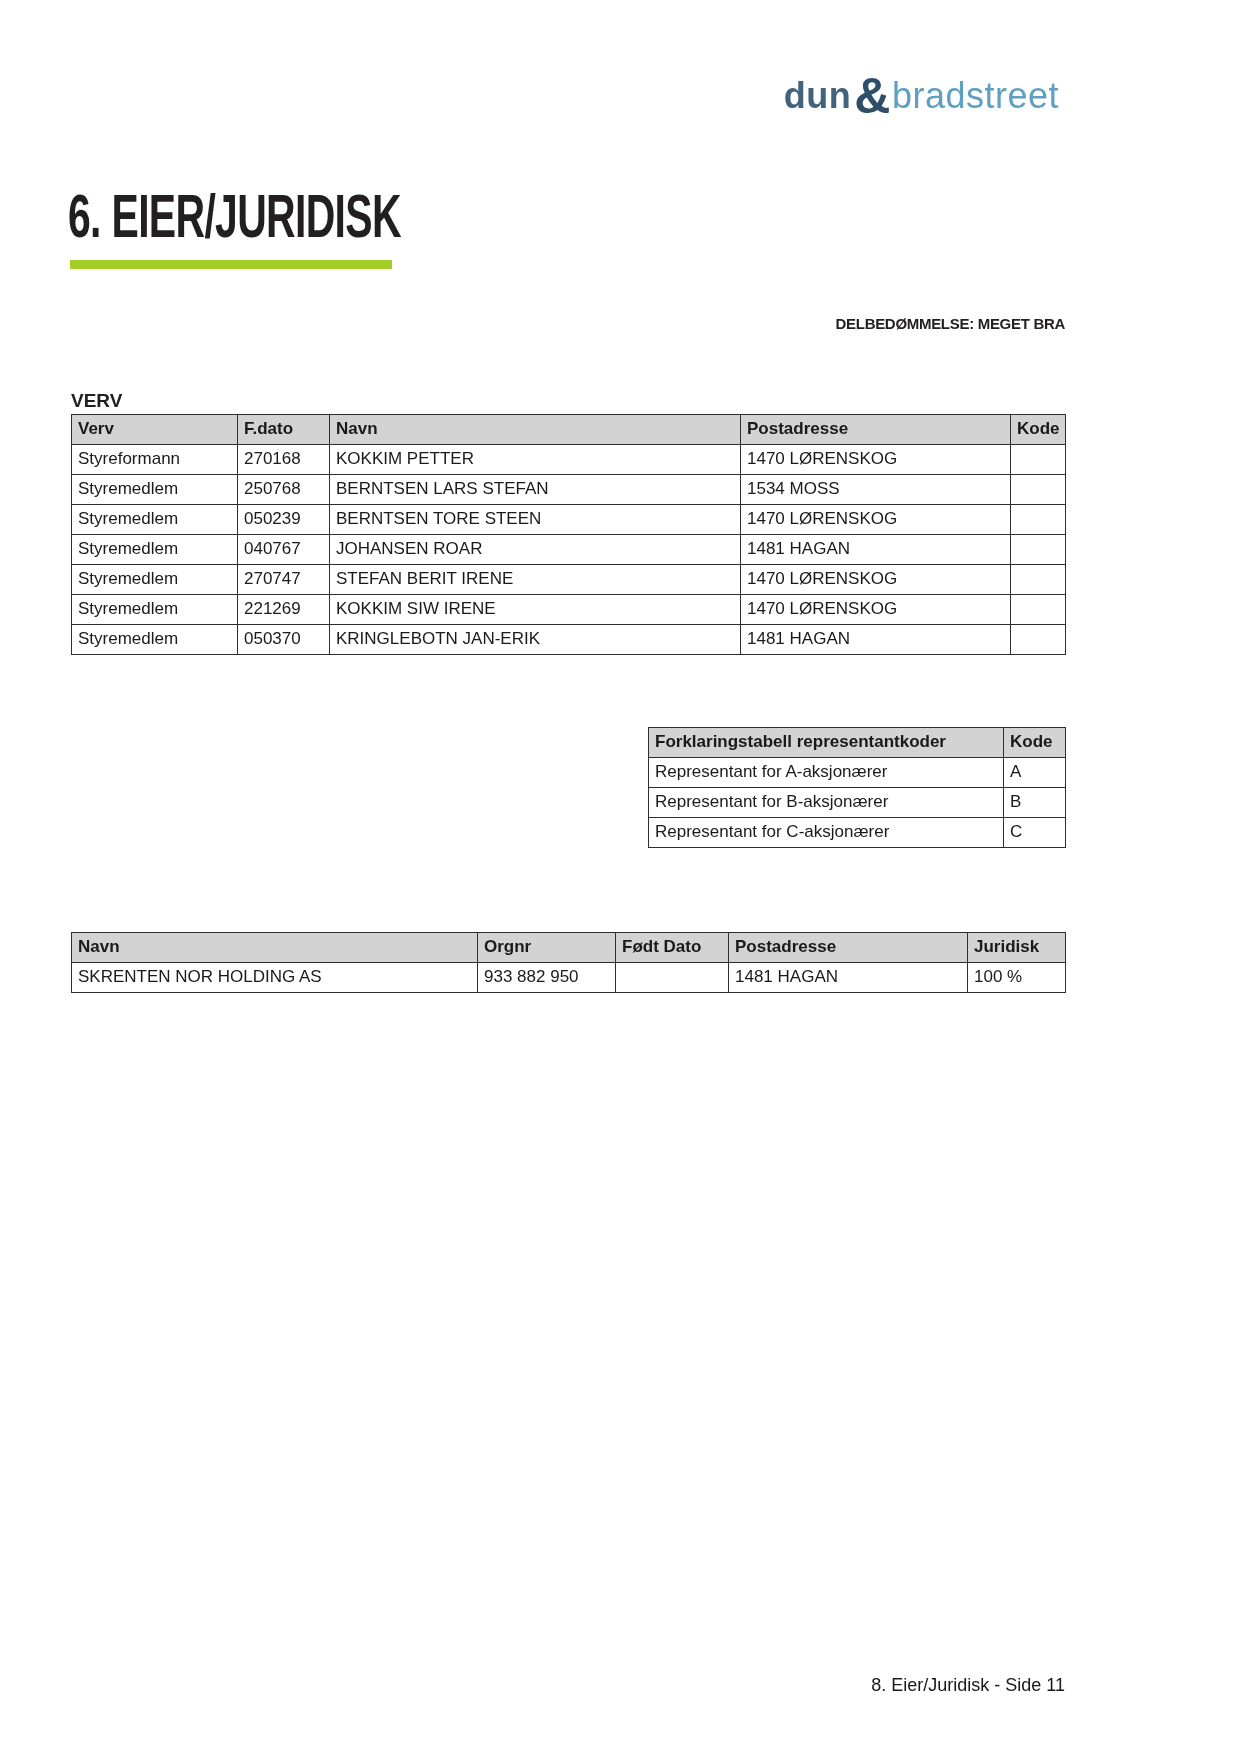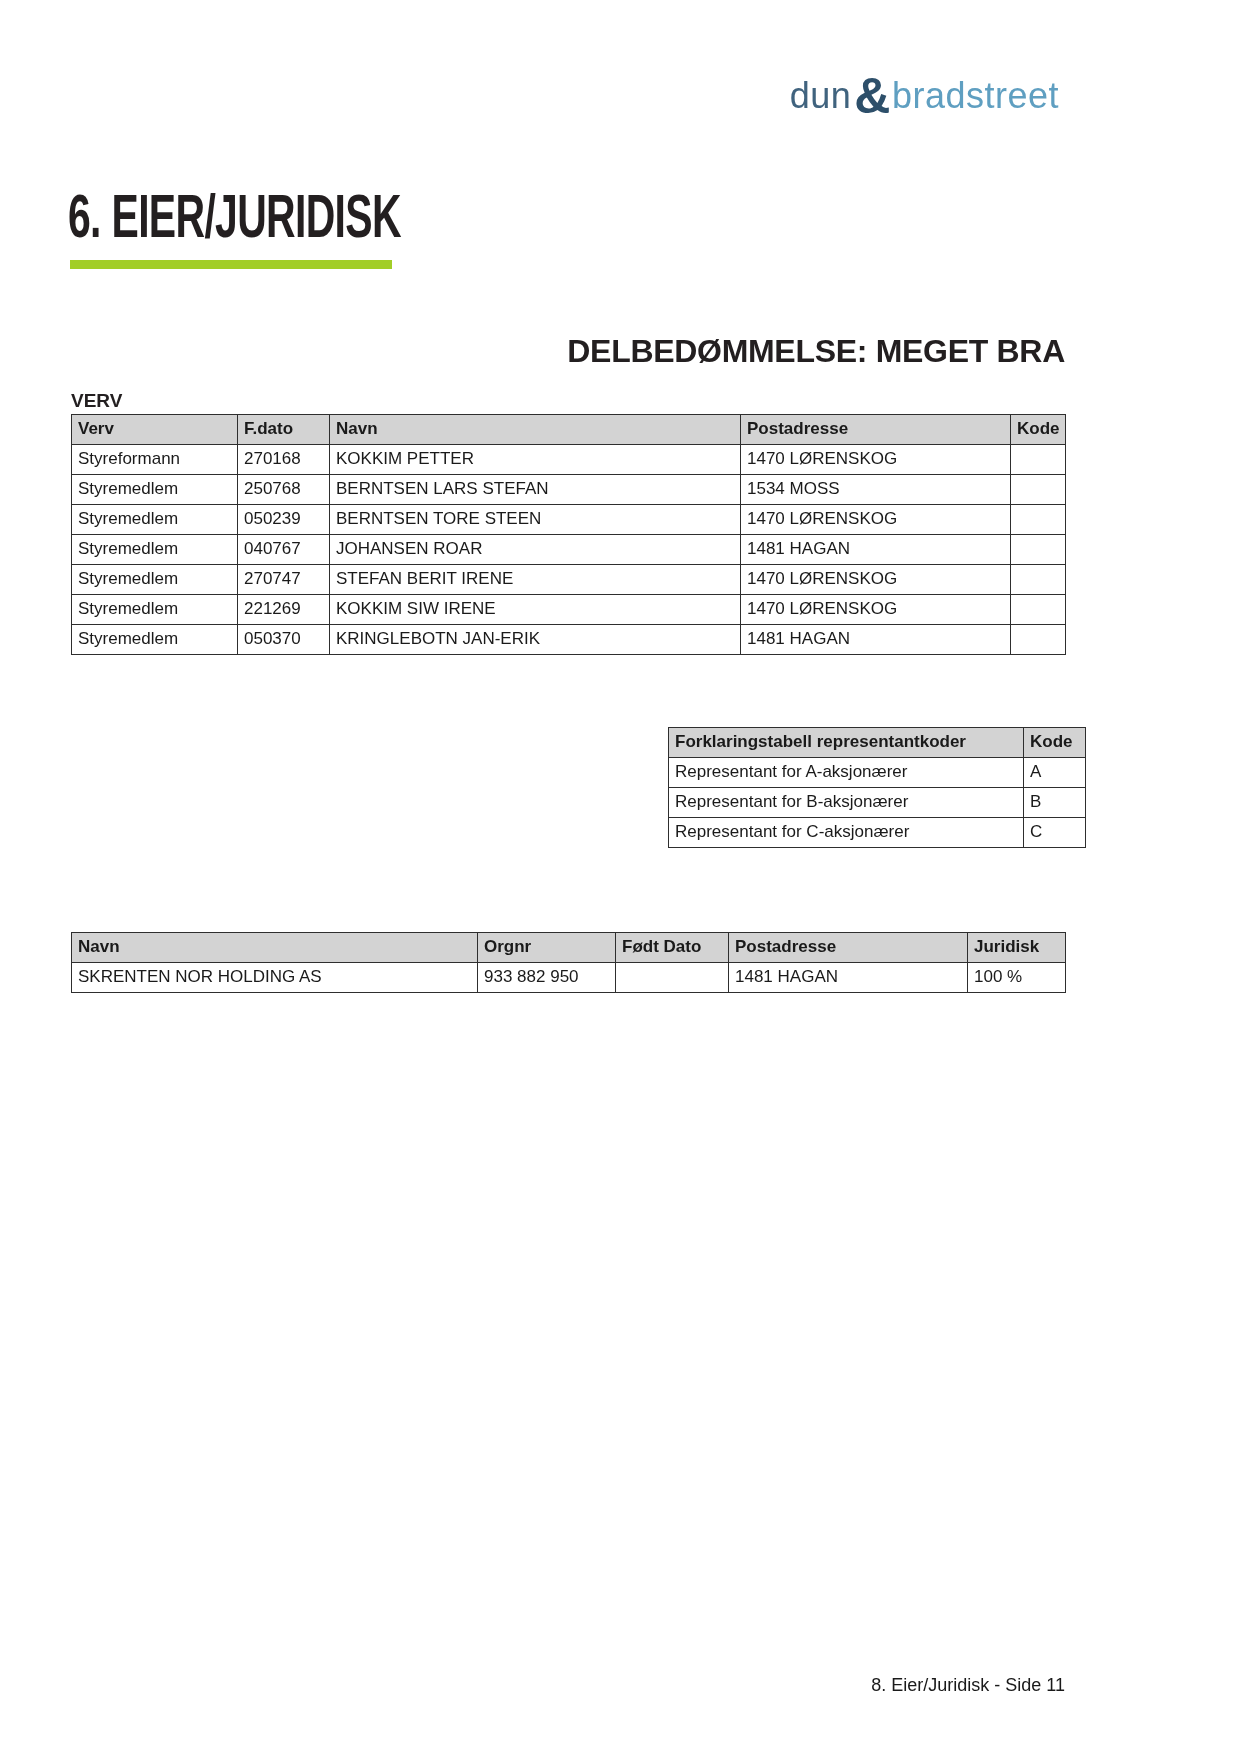--- a/index.html
+++ b/index.html
@@ -11,21 +11,21 @@
     color:var(--text_primary, #1f1f1f);
     overflow:hidden;
   }
 
   
   .logo {
     position:absolute; top:66px; right:182px;
     font-size:36px; font-weight:400; letter-spacing:0.5px;
     white-space:nowrap; line-height:1;
   }
-  .logo .dun { color:var(--logo_dun); }
+  .logo .dun { color:var(--logo_dun);font-weight:bold; }
   .logo .amp {
     color:var(--logo_amp);
     font-size:50px; font-weight:600;
     position:relative; top:5px; margin:0 1px 0 3px;
   }
   .logo .bradstreet { color:var(--logo_bradstreet); }
 
   
   .title {
     position:absolute; left:68px; top:185px;
@@ -36,22 +36,22 @@
   }
   .accent-bar {
     position:absolute; left:70px; top:260px;
     width:322px; height:9px;
     background:var(--accent_green);
   }
 
   
   .sub-rating {
     position:absolute; right:176px; top:316px;
-    font-size:32px; font-weight:700; letter-spacing:-0.3px;
-    color:#231f20; line-height:1; white-space:nowrap;margin-top:19px;
+    font-size:15px; font-weight:700; letter-spacing:-0.3px;
+    color:#231f20; line-height:1; white-space:nowrap;
   }
 
   
   .section-label {
     position:absolute; left:71px;
     font-size:19px; font-weight:700; color:#231f20; line-height:1;
   }
   .label-verv { top:391px; }
   .label-shareholders { top:914px;margin-top:22px; }
 
@@ -70,21 +70,21 @@
     vertical-align:middle;
     height:20px;
     overflow:hidden;
     white-space:nowrap;
   }
   th {
     background:var(--table_header_bg);
     font-weight:700;
   }
   .verv-table { left:71px; top:414px; width:994px; }
-  .legend-table { left:668px; top:727px; width:417px; }
+  .legend-table { left:648px; top:727px; width:417px; }
   .shareholders-table { left:71px; top:932px; width:994px; }
 
   
   .footer {
     position:absolute; right:176px; top:1676px;
     font-size:18px; color:#1a1a1a; line-height:1; white-space:nowrap;
   }
 </style>
 </head>
 <body>

